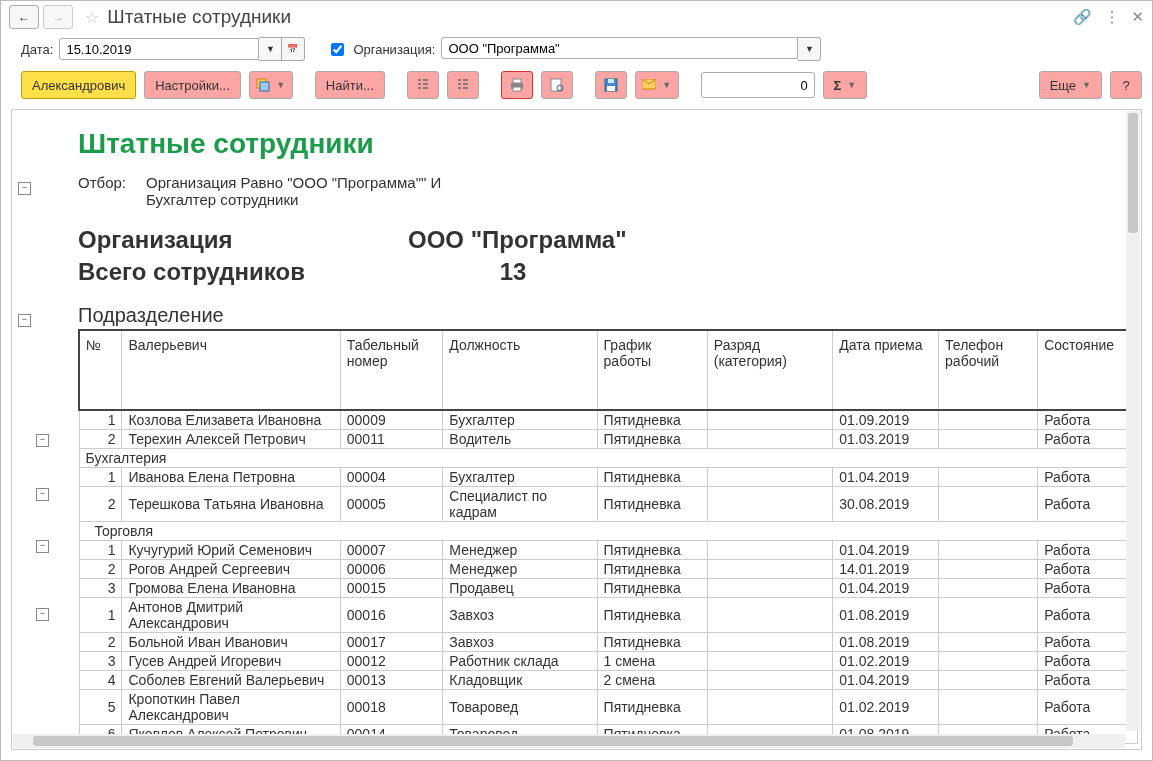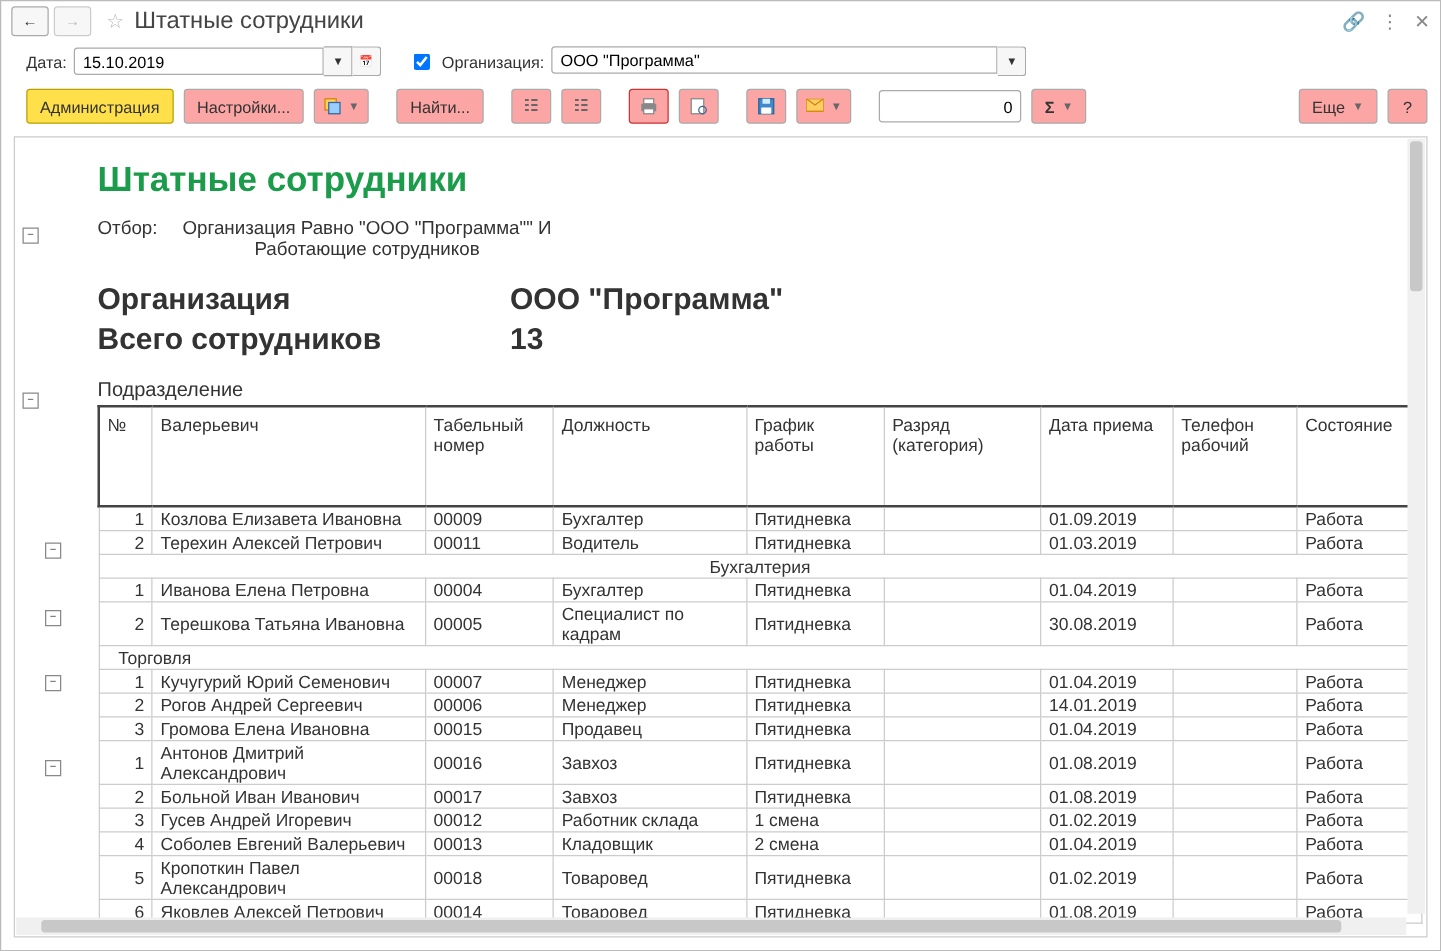--- a/index.html
+++ b/index.html
@@ -31,24 +31,24 @@
 .btn .caret{font-size:9px;color:#666;margin-left:2px;}
 .btn.print{border:1px solid #c33;}
 .numbox{width:100px;height:24px;border:1px solid #aaa;border-radius:3px;text-align:right;padding:0 6px;font-size:13px;}
 .toolbar-right{margin-left:auto;display:flex;gap:8px;}
 
 .report-wrap{flex:1;margin:0 10px 10px 10px;border:1px solid #ccc;overflow:auto;position:relative;background:#fff;}
 .tree-gutter{position:absolute;left:0;top:0;width:56px;height:100%;}
 .toggle{position:absolute;width:11px;height:11px;border:1px solid #888;background:#fff;font-size:9px;line-height:9px;text-align:center;cursor:pointer;color:#444;}
 .report{margin-left:56px;padding:12px 10px 10px 10px;}
 .rep-title{color:#1a9c4b;font-size:28px;font-weight:bold;margin:6px 0 14px 0;}
-.filter-block{display:flex;gap:20px;margin-bottom:18px;font-size:15px;text-align:center;}
+.filter-block{display:flex;gap:20px;margin-bottom:18px;font-size:15px;}
 .summary{font-size:24px;font-weight:bold;margin-bottom:4px;}
 .summary-row{display:flex;gap:80px;}
-.section-header{font-size:16px;margin-top:18px;}
+.section-header{font-size:20px;margin-top:18px;}
 
 .tbl{width:1060px;border-collapse:collapse;font-size:14px;margin-top:2px;}
 .tbl th{border-top:2px solid #444;border-bottom:2px solid #444;border-left:1px solid #ccc;border-right:1px solid #ccc;text-align:left;font-weight:normal;padding:6px 6px 40px 6px;vertical-align:top;}
 .tbl th:first-child{border-left:2px solid #444;}
 .tbl th:last-child{border-right:2px solid #444;}
 .tbl td{border:1px solid #ccc;padding:1px 6px;font-size:14px;}
 .tbl tr.group td{font-size:14px;}
 .tbl tr td:first-child{text-align:right;width:32px;}
 .c-emp{width:220px;}
 .c-tab{width:92px;}
@@ -90,21 +90,21 @@
     </div>
     <input type="checkbox" class="chk" checked="" style="">
     <span class="label">Организация:</span>
     <div class="org-select">
       <input value="ООО &quot;Программа&quot;" style="">
       <div class="ddbtn" style="border-radius:0 3px 3px 0">▼</div>
     </div>
   </div>
 
   <div class="toolbar">
-    <div class="btn primary">Администрация</div>
+    <div class="btn primary">Александрович</div>
     <div class="btn">Настройки...</div>
     <div class="btn icon split">
         <svg width="14" height="14">
           <rect x="1" y="1" width="9" height="9" fill="#fc6" stroke="#c80"></rect>
           <rect x="4" y="4" width="9" height="9" fill="#9cf" stroke="#369"></rect>
         </svg>
         <span class="caret">▼</span>
       </div>
     <div style="width:6px"></div>
     <div class="btn">Найти...</div>
@@ -171,30 +171,30 @@
       <div class="toggle" style="left:24px;top:378px">−</div>
       <div class="toggle" style="left:24px;top:430px">−</div>
       <div class="toggle" style="left:24px;top:498px">−</div>
     </div>
     <div class="report">
       <div class="rep-title">Штатные сотрудники</div>
       <div class="filter-block">
         <div>Отбор:</div>
         <div>
           <div>Организация Равно "ООО "Программа"" И</div>
-          <div>Работающие сотрудников</div>
+          <div>Бухгалтер сотрудники</div>
         </div>
       </div>
       <div class="summary summary-row">
         <span style="width:250px;display:inline-block">Организация</span>
         <span>ООО "Программа"</span>
       </div>
       <div class="summary summary-row">
         <span style="width:250px;display:inline-block">Всего сотрудников</span>
-        <span style="width:210px;display:inline-block;text-align:left">13</span>
+        <span style="width:210px;display:inline-block;text-align:center">13</span>
       </div>
       <div class="section-header">Подразделение</div>
       <table class="tbl">
         <thead>
             <tr>
           <th>№</th>
           <th class="c-emp">Валерьевич</th>
           <th class="c-tab">Табельный номер</th>
           <th class="c-pos">Должность</th>
           <th class="c-sched">График работы</th>
@@ -221,21 +221,21 @@
               <td>Терехин Алексей Петрович</td>
               <td>00011</td>
               <td>Водитель</td>
               <td>Пятидневка</td>
               <td></td>
               <td>01.03.2019</td>
               <td></td>
               <td>Работа</td>
             </tr>
             <tr class="group">
-              <td colspan="9" style="text-align: center;">Бухгалтерия</td>
+              <td colspan="9" style="text-align: left;">Бухгалтерия</td>
             </tr>
             <tr>
               <td>1</td>
               <td>Иванова Елена Петровна</td>
               <td>00004</td>
               <td>Бухгалтер</td>
               <td>Пятидневка</td>
               <td></td>
               <td>01.04.2019</td>
               <td></td>

